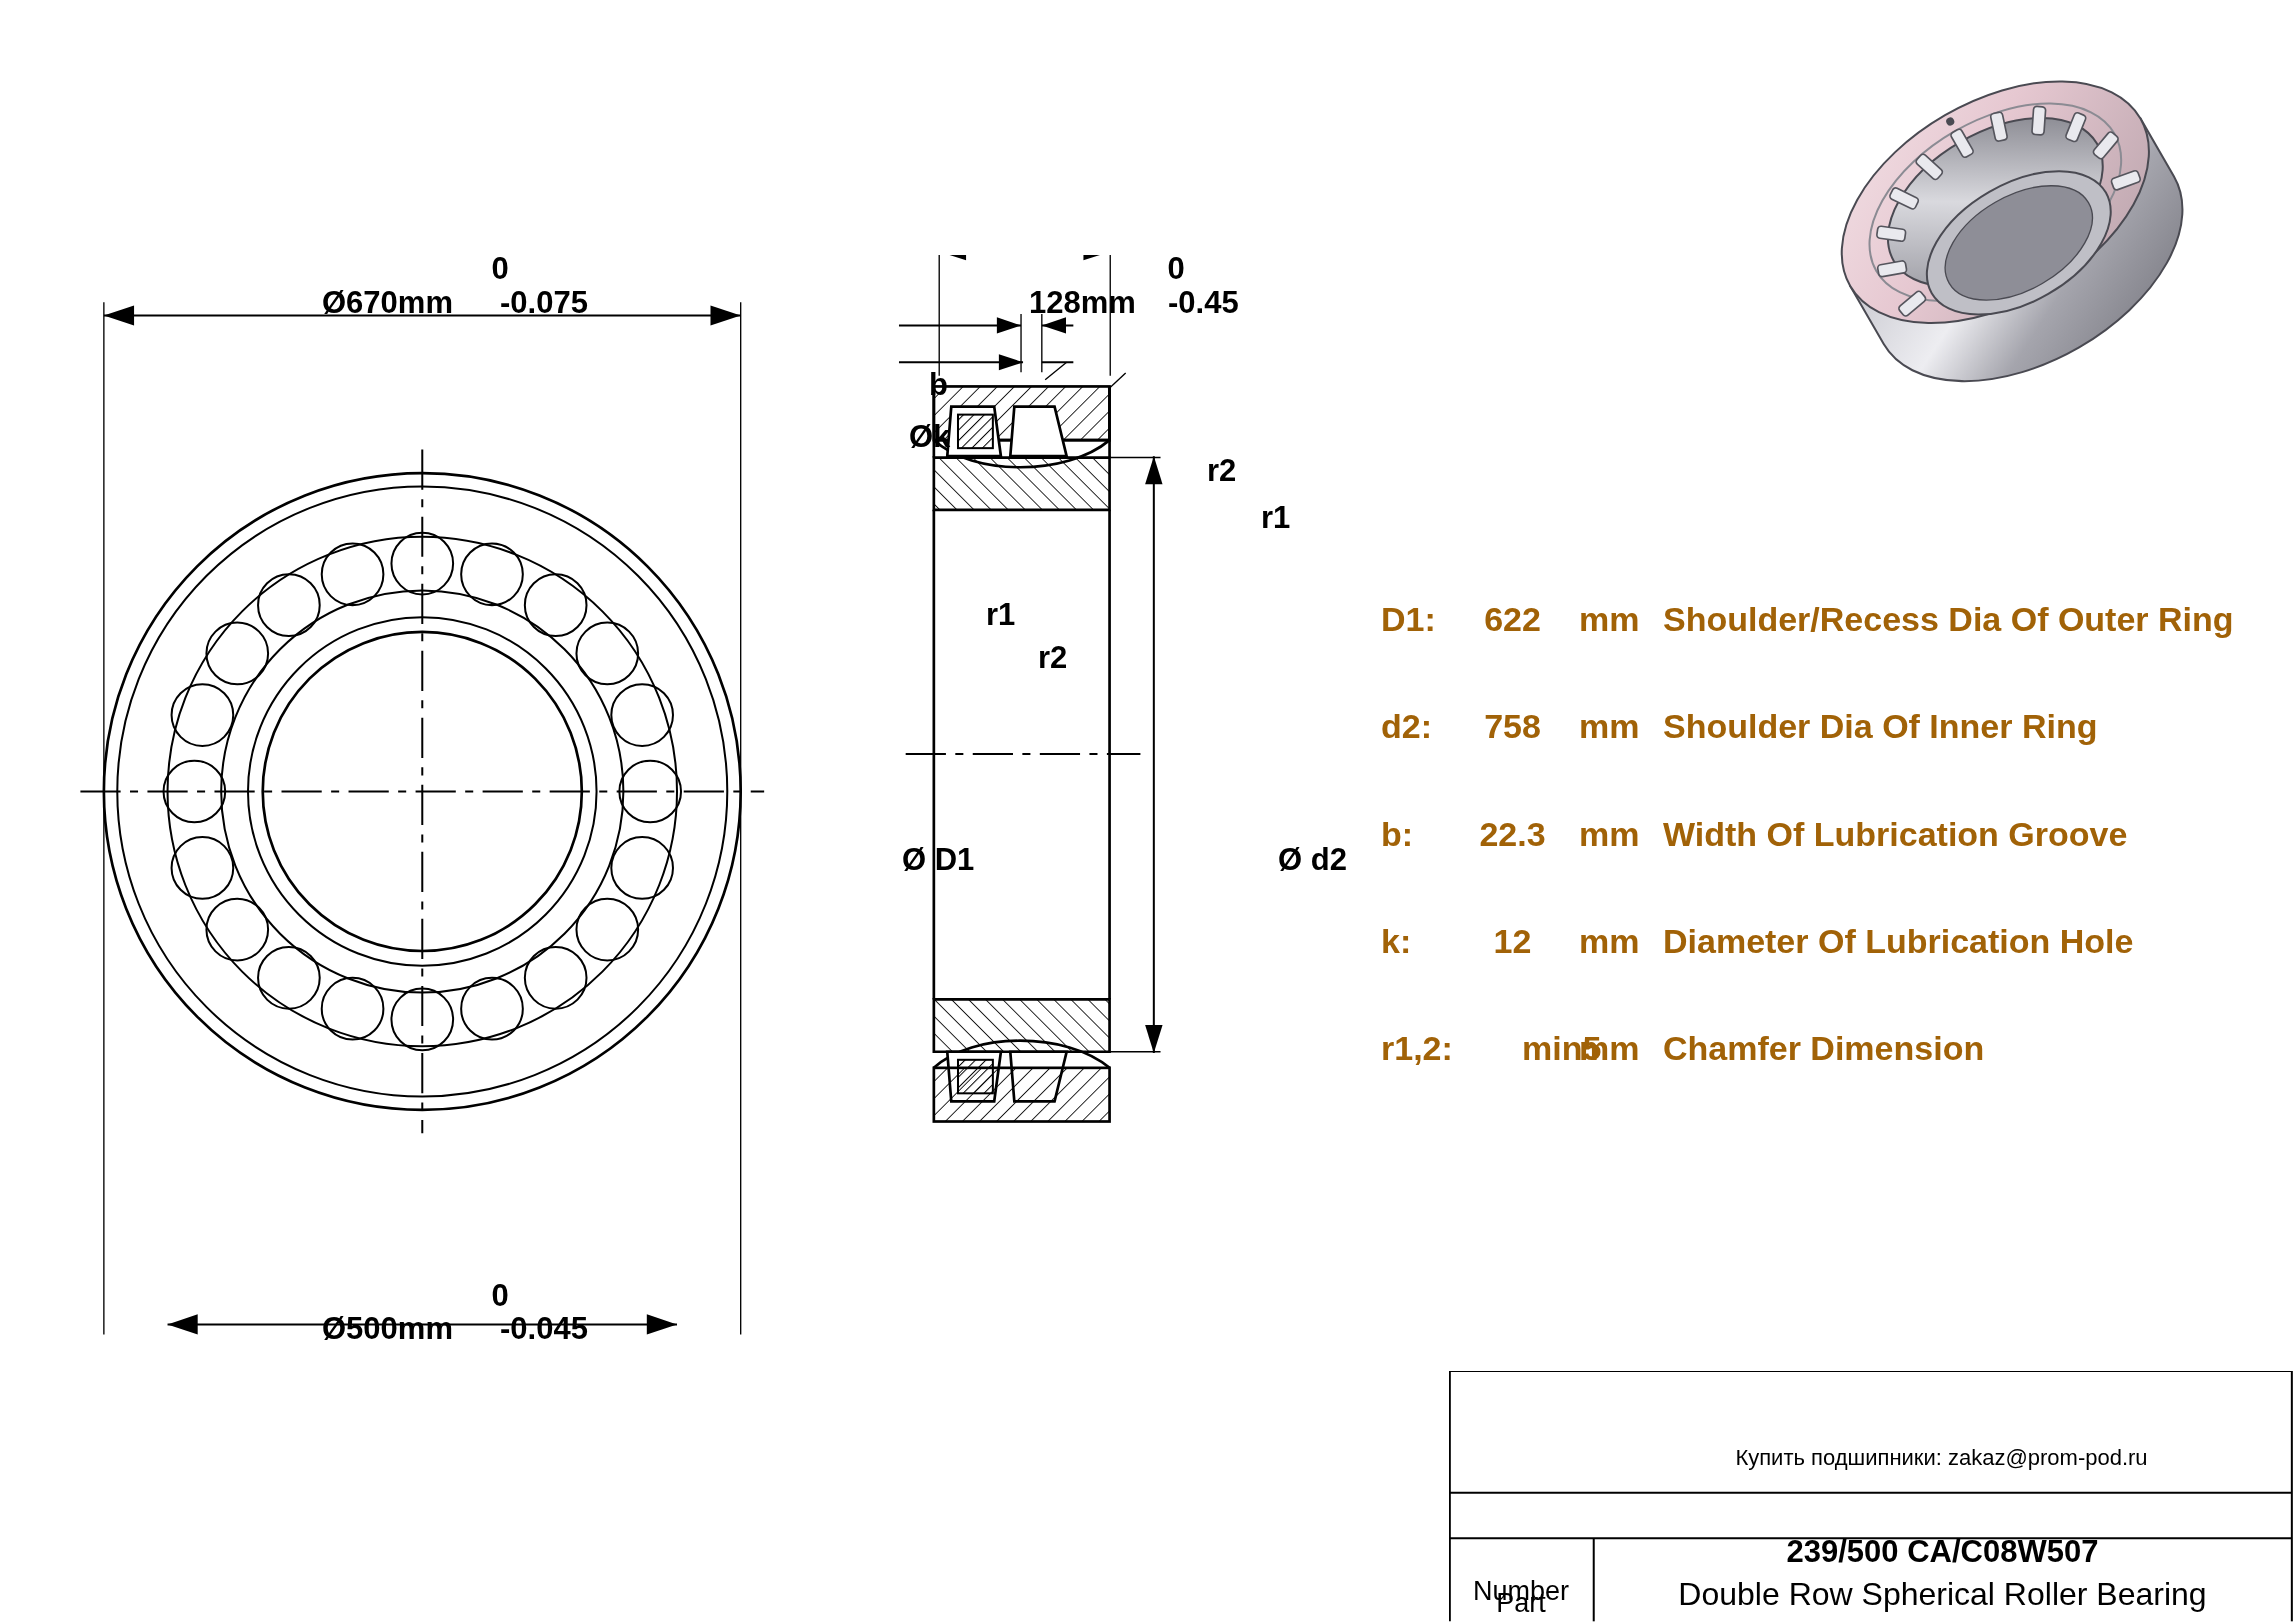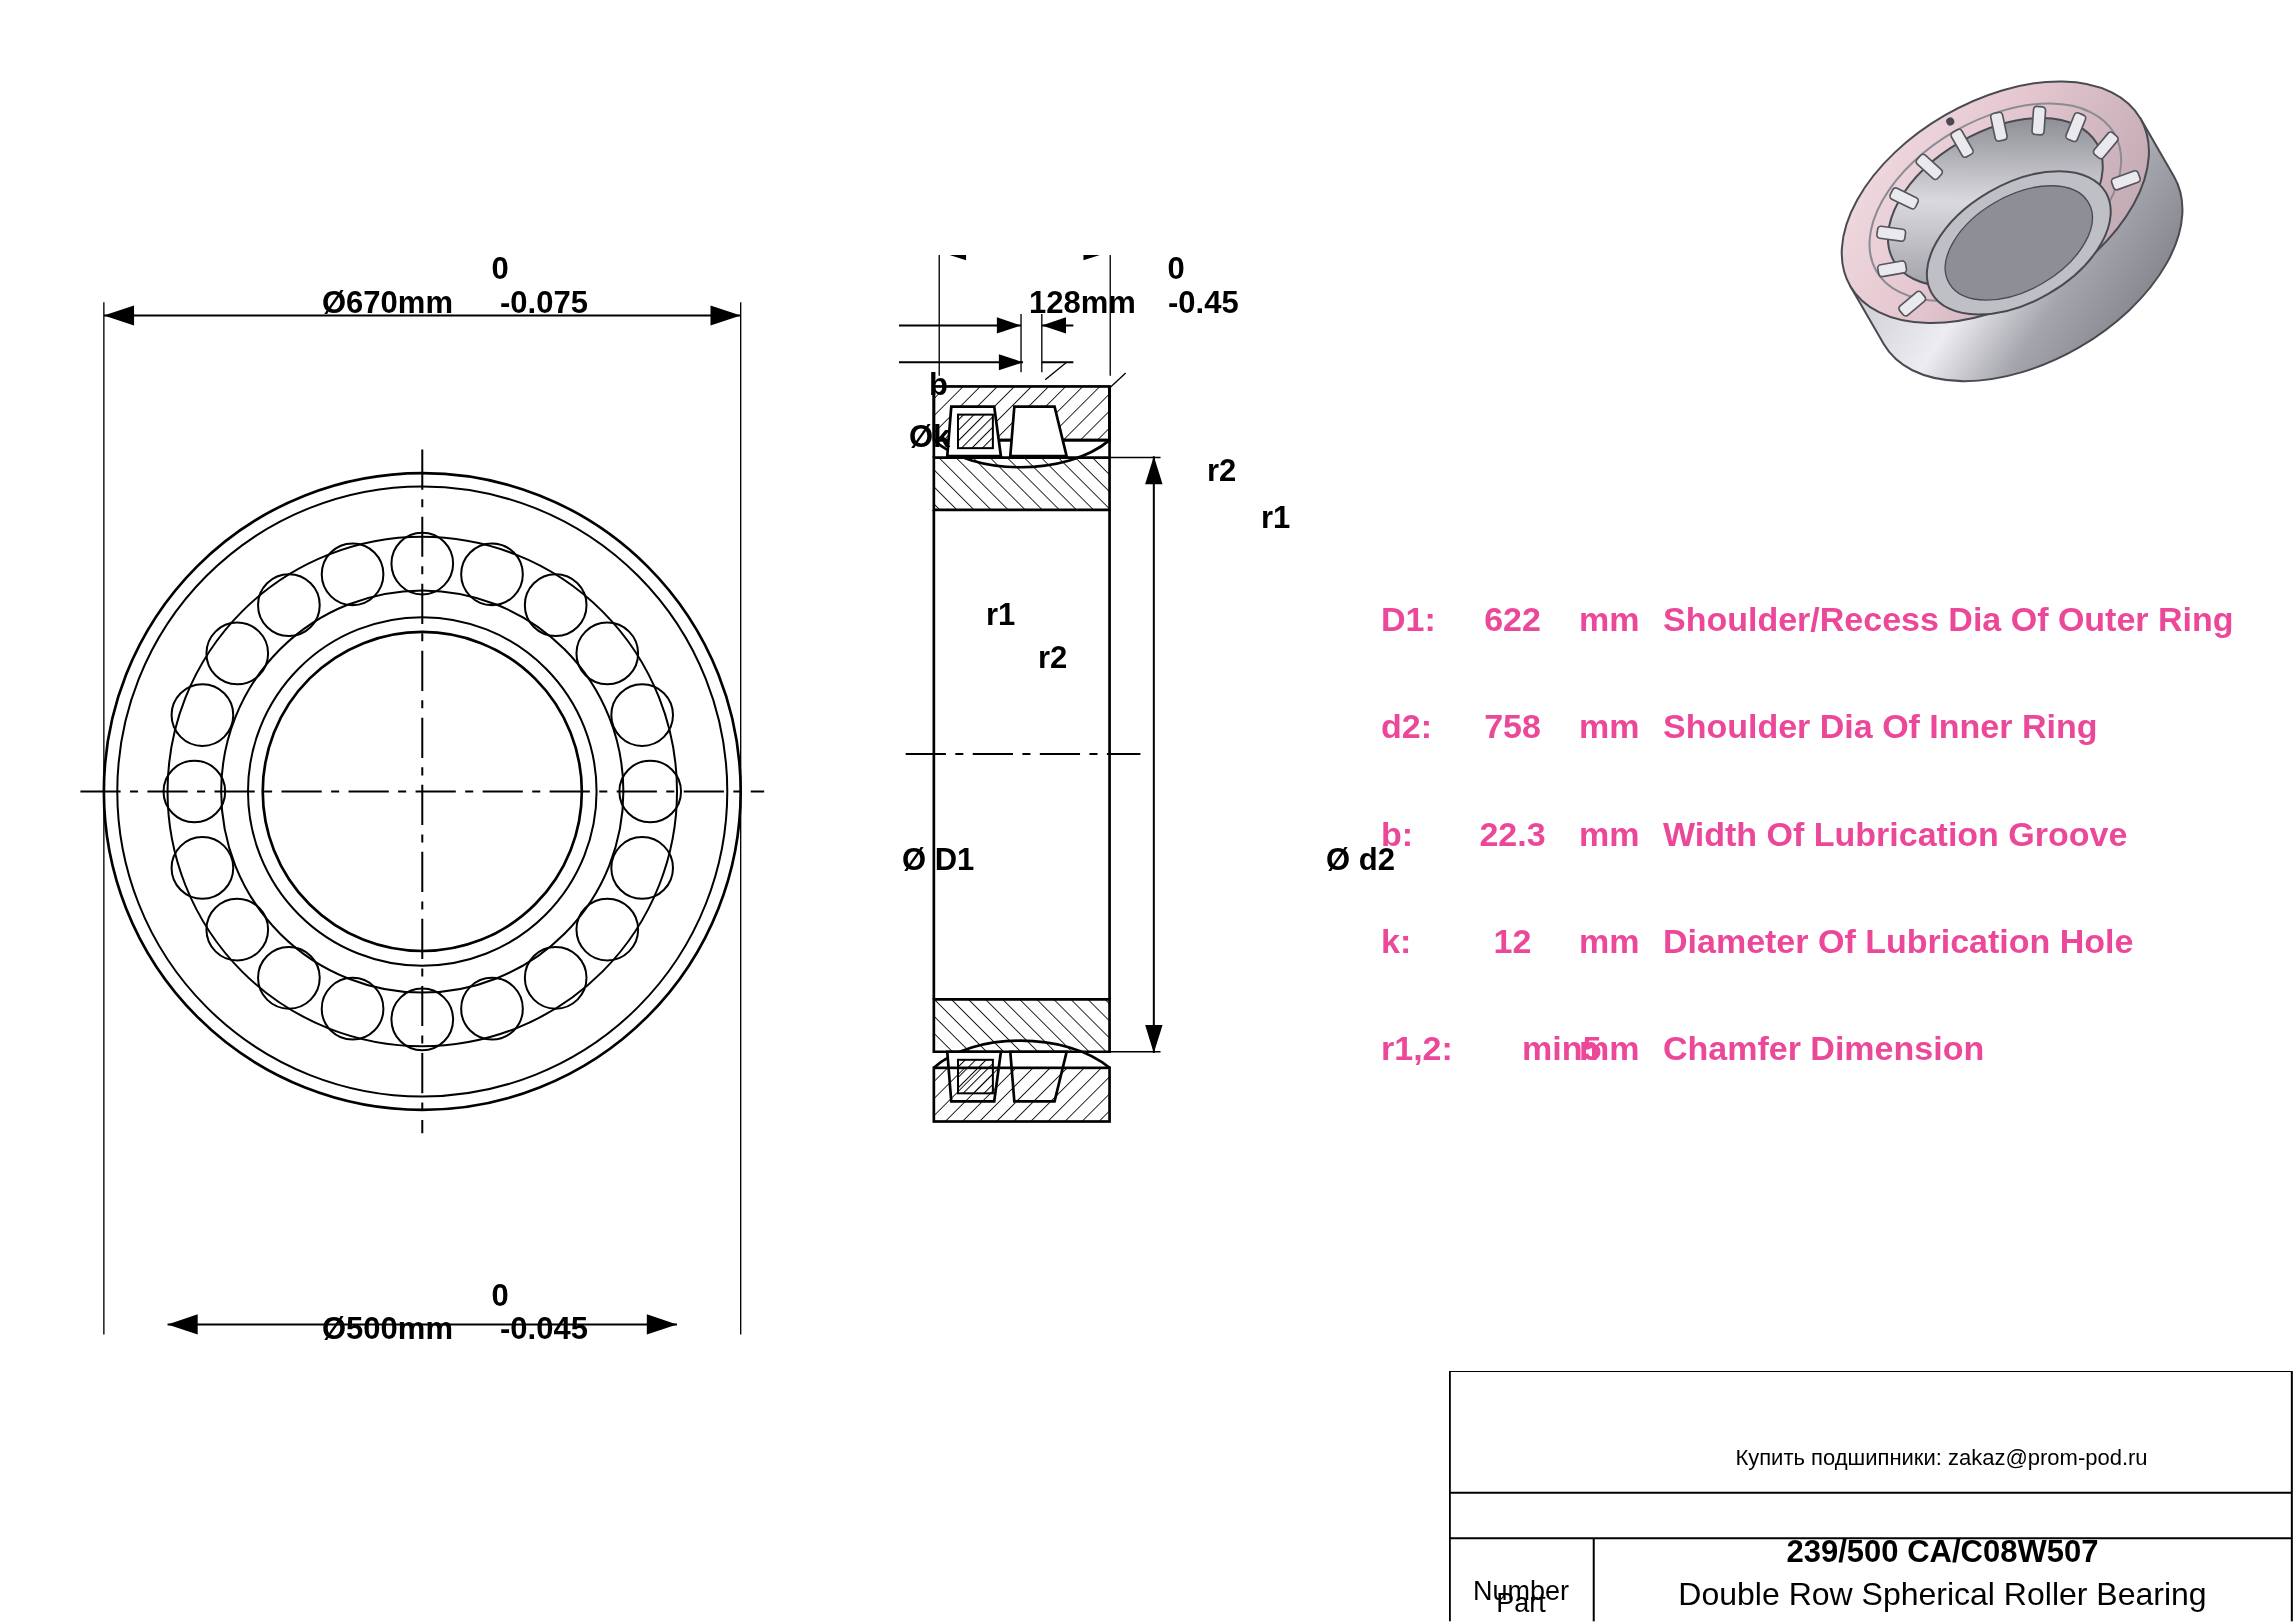--- a/index.html
+++ b/index.html
@@ -26,21 +26,21 @@
     font-family: "Liberation Sans", sans-serif;
   }
   .dim-label {
     font-size: 31px;
     font-weight: bold;
   }
   .spec-row {
     position: absolute;
     font-size: 34px;
     font-weight: bold;
-    color: #ec4899;
+    color: #a16207;
     white-space: pre;
   }
   .spec-sym { left: 1381px; width: 101px; text-align: left; }
   .spec-val { left: 1462px; width: 101px; text-align: center; }
   .spec-unit { left: 1579px; width: 74px; text-align: left; }
   .spec-desc { left: 1663px; text-align: left; }
   .tb-text {
     position: absolute;
     color: #000000;
     white-space: pre;
@@ -189,21 +189,21 @@
   <div class="txt dim-label" style="left:1029px; top:285px;">128mm</div>
   <div class="txt dim-label" style="left:1168px; top:285px;">-0.45</div>
 
   <div class="txt dim-label" style="left:929px; top:367px;">b</div>
   <div class="txt dim-label" style="left:909px; top:419px;">Øk</div>
   <div class="txt dim-label" style="left:1207px; top:453px;">r2</div>
   <div class="txt dim-label" style="left:1261px; top:500px;">r1</div>
   <div class="txt dim-label" style="left:986px; top:597px;">r1</div>
   <div class="txt dim-label" style="left:1038px; top:640px;">r2</div>
   <div class="txt dim-label" style="left:902px; top:842px;">Ø D1</div>
-  <div class="txt dim-label" style="left:1278px; top:842px;margin-left:48px;">Ø d2</div>
+  <div class="txt dim-label" style="left:1278px; top:842px;">Ø d2</div>
 
   <svg class="abs" style="left:1811px; top:40px;" width="429" height="429" viewBox="0 0 640 640">
     <defs>
       <linearGradient id="outerGrad" x1="0" y1="0" x2="1" y2="1">
         <stop offset="0%" stop-color="#c9c9d0"></stop>
         <stop offset="35%" stop-color="#ededf1"></stop>
         <stop offset="60%" stop-color="#a5a5ad"></stop>
         <stop offset="100%" stop-color="#76767e"></stop>
       </linearGradient>
       <linearGradient id="faceGrad" x1="0" y1="0" x2="1" y2="1">

